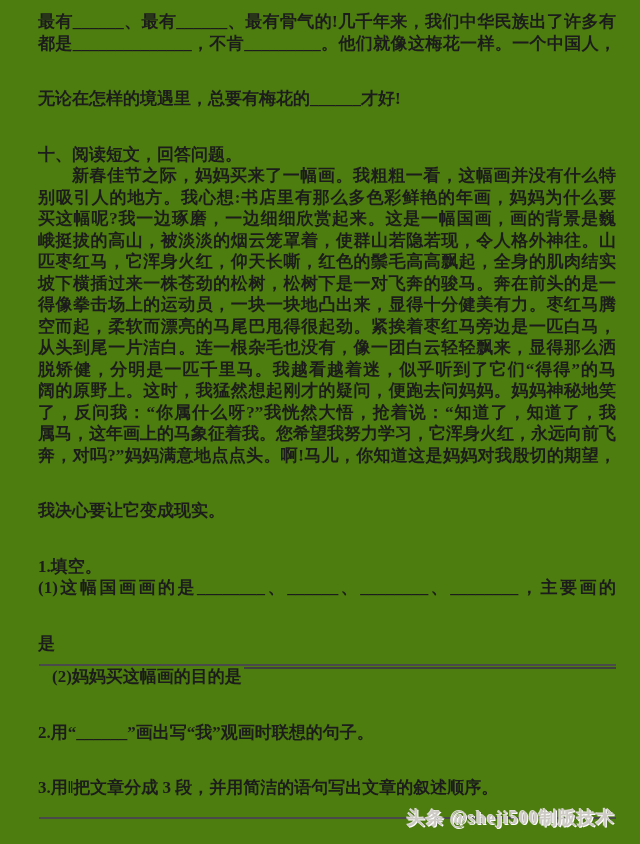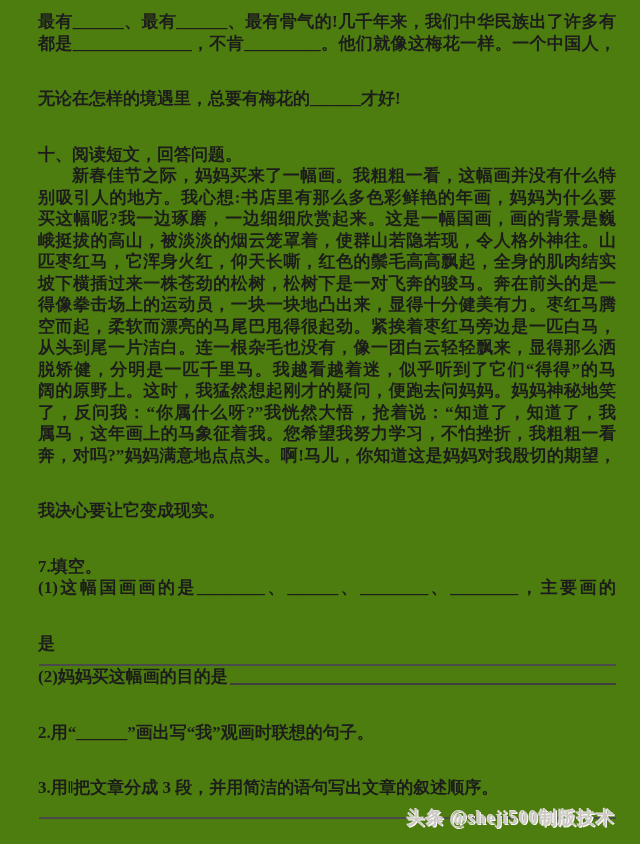--- a/index.html
+++ b/index.html
@@ -21,21 +21,21 @@
     white-space:nowrap;
     letter-spacing:0;
   }
   .j{ 
     white-space:normal;
     text-align:justify;
     text-align-last:justify;
   }
   .left{text-align:left;text-align-last:left;margin-top:34px;}
   .indent{text-indent:2em;}
-  .flexline{display:flex;align-items:flex-end;white-space:nowrap;}
+  .flexline{display:flex;align-items:flex-start;white-space:nowrap;margin-left:14px;}
   .fill{
     flex:1;
     border-bottom:2px solid #3f3f3f;
     margin:0 0 3px 2px;
     height:1px;
   }
   .rule{
     border-top:2px solid #4a4a4a;
     height:0;
     margin-left:1px;
@@ -70,25 +70,25 @@
   <div class="line j">买这幅呢?我一边琢磨，一边细细欣赏起来。这是一幅国画，画的背景是巍</div>
   <div class="line j">峨挺拔的高山，被淡淡的烟云笼罩着，使群山若隐若现，令人格外神往。山</div>
   <div class="line j">匹枣红马，它浑身火红，仰天长嘶，红色的鬃毛高高飘起，全身的肌肉结实</div>
   <div class="line j">坡下横插过来一株苍劲的松树，松树下是一对飞奔的骏马。奔在前头的是一</div>
   <div class="line j">得像拳击场上的运动员，一块一块地凸出来，显得十分健美有力。枣红马腾</div>
   <div class="line j">空而起，柔软而漂亮的马尾巴甩得很起劲。紧挨着枣红马旁边是一匹白马，</div>
   <div class="line j">从头到尾一片洁白。连一根杂毛也没有，像一团白云轻轻飘来，显得那么洒</div>
   <div class="line j">脱矫健，分明是一匹千里马。我越看越着迷，似乎听到了它们“得得”的马</div>
   <div class="line j">阔的原野上。这时，我猛然想起刚才的疑问，便跑去问妈妈。妈妈神秘地笑</div>
   <div class="line j">了，反问我：“你属什么呀?”我恍然大悟，抢着说：“知道了，知道了，我</div>
-  <div class="line j">属马，这年画上的马象征着我。您希望我努力学习，不怕挫折，我粗粗一看</div>
+  <div class="line j">属马，这年画上的马象征着我。您希望我努力学习，它浑身火红，永远向前飞</div>
   <div class="line j">奔，对吗?”妈妈满意地点点头。啊!马儿，你知道这是妈妈对我殷切的期望，</div>
   <div class="line left">我决心要让它变成现实。</div>
 
-  <div class="line left">7.填空。</div>
+  <div class="line left">1.填空。</div>
   <div class="line j">(1)这幅国画画的是________、______、________、________，主要画的</div>
   <div class="line left">是</div>
 
   <div class="sp10"></div>
   <div class="rule"></div>
 
   <div class="line flexline">
     <span>(2)妈妈买这幅画的目的是</span>
     <span class="fill"></span>
   </div>

